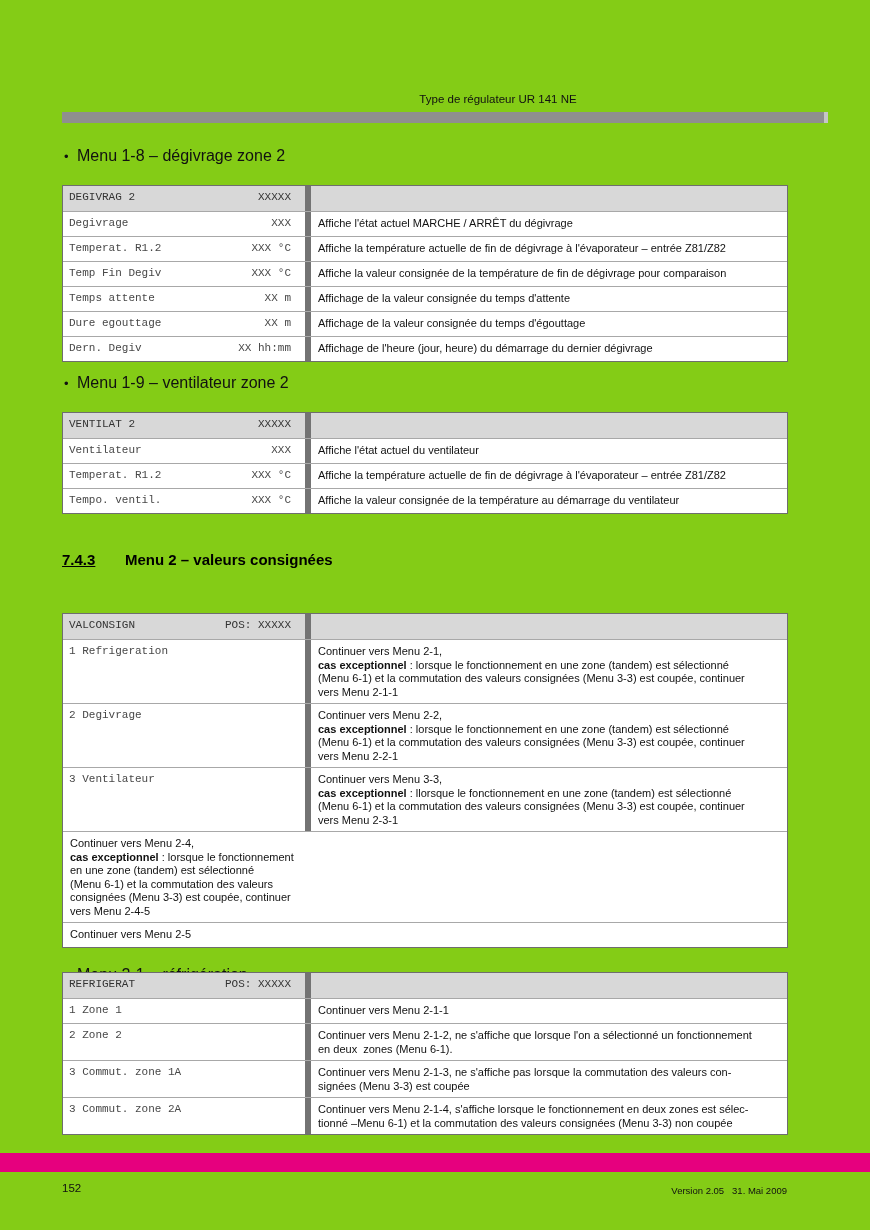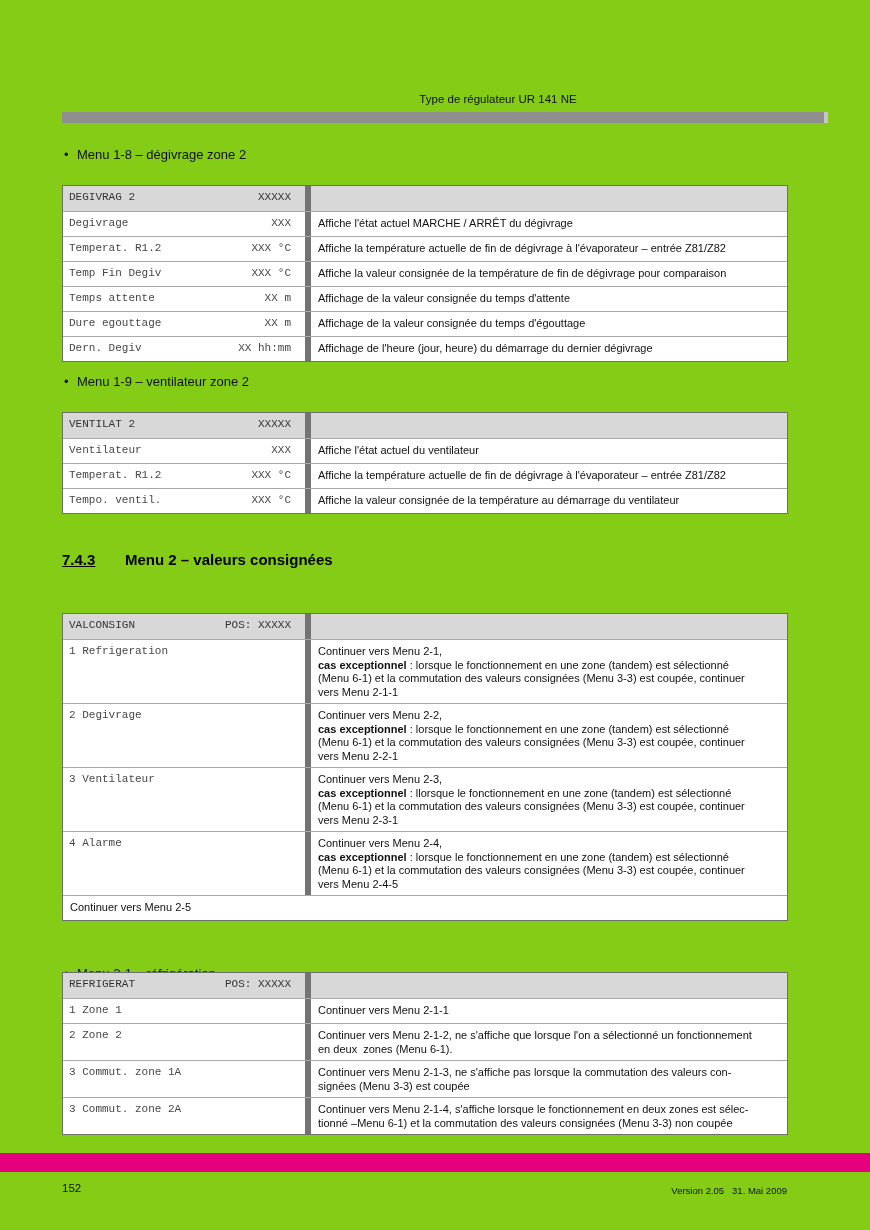--- a/index.html
+++ b/index.html
@@ -10,21 +10,21 @@
   
   .header-title{
     position:absolute;top:93px;left:62px;width:726px;padding-left:146px;box-sizing:border-box;
     text-align:center;font-size:11.5px;color:#111;
   }
   .header-rule{
     position:absolute;top:112px;left:62px;width:762px;height:11px;
     background:#8f8f8f;border-right:4px solid #c6c6c6;
   }
   
-  .bullet{position:absolute;left:64px;font-size:13px;color:#111;display:flex;align-items:baseline;}
+  .bullet{position:absolute;left:64px;font-size:16px;color:#111;display:flex;align-items:baseline;}
   .bullet .dot{width:13px;font-size:13px;color:#111;}
   .bullet .dot::before{content:"\2022";}
   .b1{top:147px;}
   .b2{top:374px;}
   .b3{top:935px;margin-top:31px;}
   
   .sec-head{position:absolute;top:551px;left:62px;font-size:15px;font-weight:bold;color:#000;display:flex;}
   .sec-head .num{width:63px;text-decoration:underline;}
   
   .mtable{
@@ -136,24 +136,23 @@
       <div class="trow">
         <div class="cl"><span>1 Refrigeration</span><span></span></div>
         <div class="cr"><span>Continuer vers Menu 2-1,</span><br><span></span><span class="bseg">cas exceptionnel</span><span> : lorsque le fonctionnement en une zone (tandem) est sélectionné</span><br><span>(Menu 6-1) et la commutation des valeurs consignées (Menu 3-3) est coupée, continuer</span><br><span>vers Menu 2-1-1</span></div>
       </div>
       <div class="trow">
         <div class="cl"><span>2 Degivrage</span><span></span></div>
         <div class="cr"><span>Continuer vers Menu 2-2,</span><br><span></span><span class="bseg">cas exceptionnel</span><span> : lorsque le fonctionnement en une zone (tandem) est sélectionné</span><br><span>(Menu 6-1) et la commutation des valeurs consignées (Menu 3-3) est coupée, continuer</span><br><span>vers Menu 2-2-1</span></div>
       </div>
       <div class="trow">
         <div class="cl"><span>3 Ventilateur</span><span></span></div>
-        <div class="cr"><span>Continuer vers Menu 2-3,</span><br><span></span><span class="bseg">cas exceptionnel</span><span> : llorsque le fonctionnement en une zone (tandem) est sélectionné</span><br><span>(Menu 6-1) et la commutation des valeurs consignées (Menu 3-3) est coupée, continuer</span><br><span>vers Menu 2-3-1</span></div>
+        <div class="cr"><span>Continuer vers Menu 3-3,</span><br><span></span><span class="bseg">cas exceptionnel</span><span> : llorsque le fonctionnement en une zone (tandem) est sélectionné</span><br><span>(Menu 6-1) et la commutation des valeurs consignées (Menu 3-3) est coupée, continuer</span><br><span>vers Menu 2-3-1</span></div>
       </div>
       <div class="trow">
-        <div class="cl"><span>4 Alarme</span><span></span></div>
         <div class="cr"><span>Continuer vers Menu 2-4,</span><br><span></span><span class="bseg">cas exceptionnel</span><span> : lorsque le fonctionnement en une zone (tandem) est sélectionné</span><br><span>(Menu 6-1) et la commutation des valeurs consignées (Menu 3-3) est coupée, continuer</span><br><span>vers Menu 2-4-5</span></div>
       </div>
       <div class="trow">
         <div class="cr"><span>Continuer vers Menu 2-5</span></div>
       </div>
     </div>
 
   <div class="bullet b3">
     <span class="dot"></span>
     <span>Menu 2-1 – réfrigération</span>

